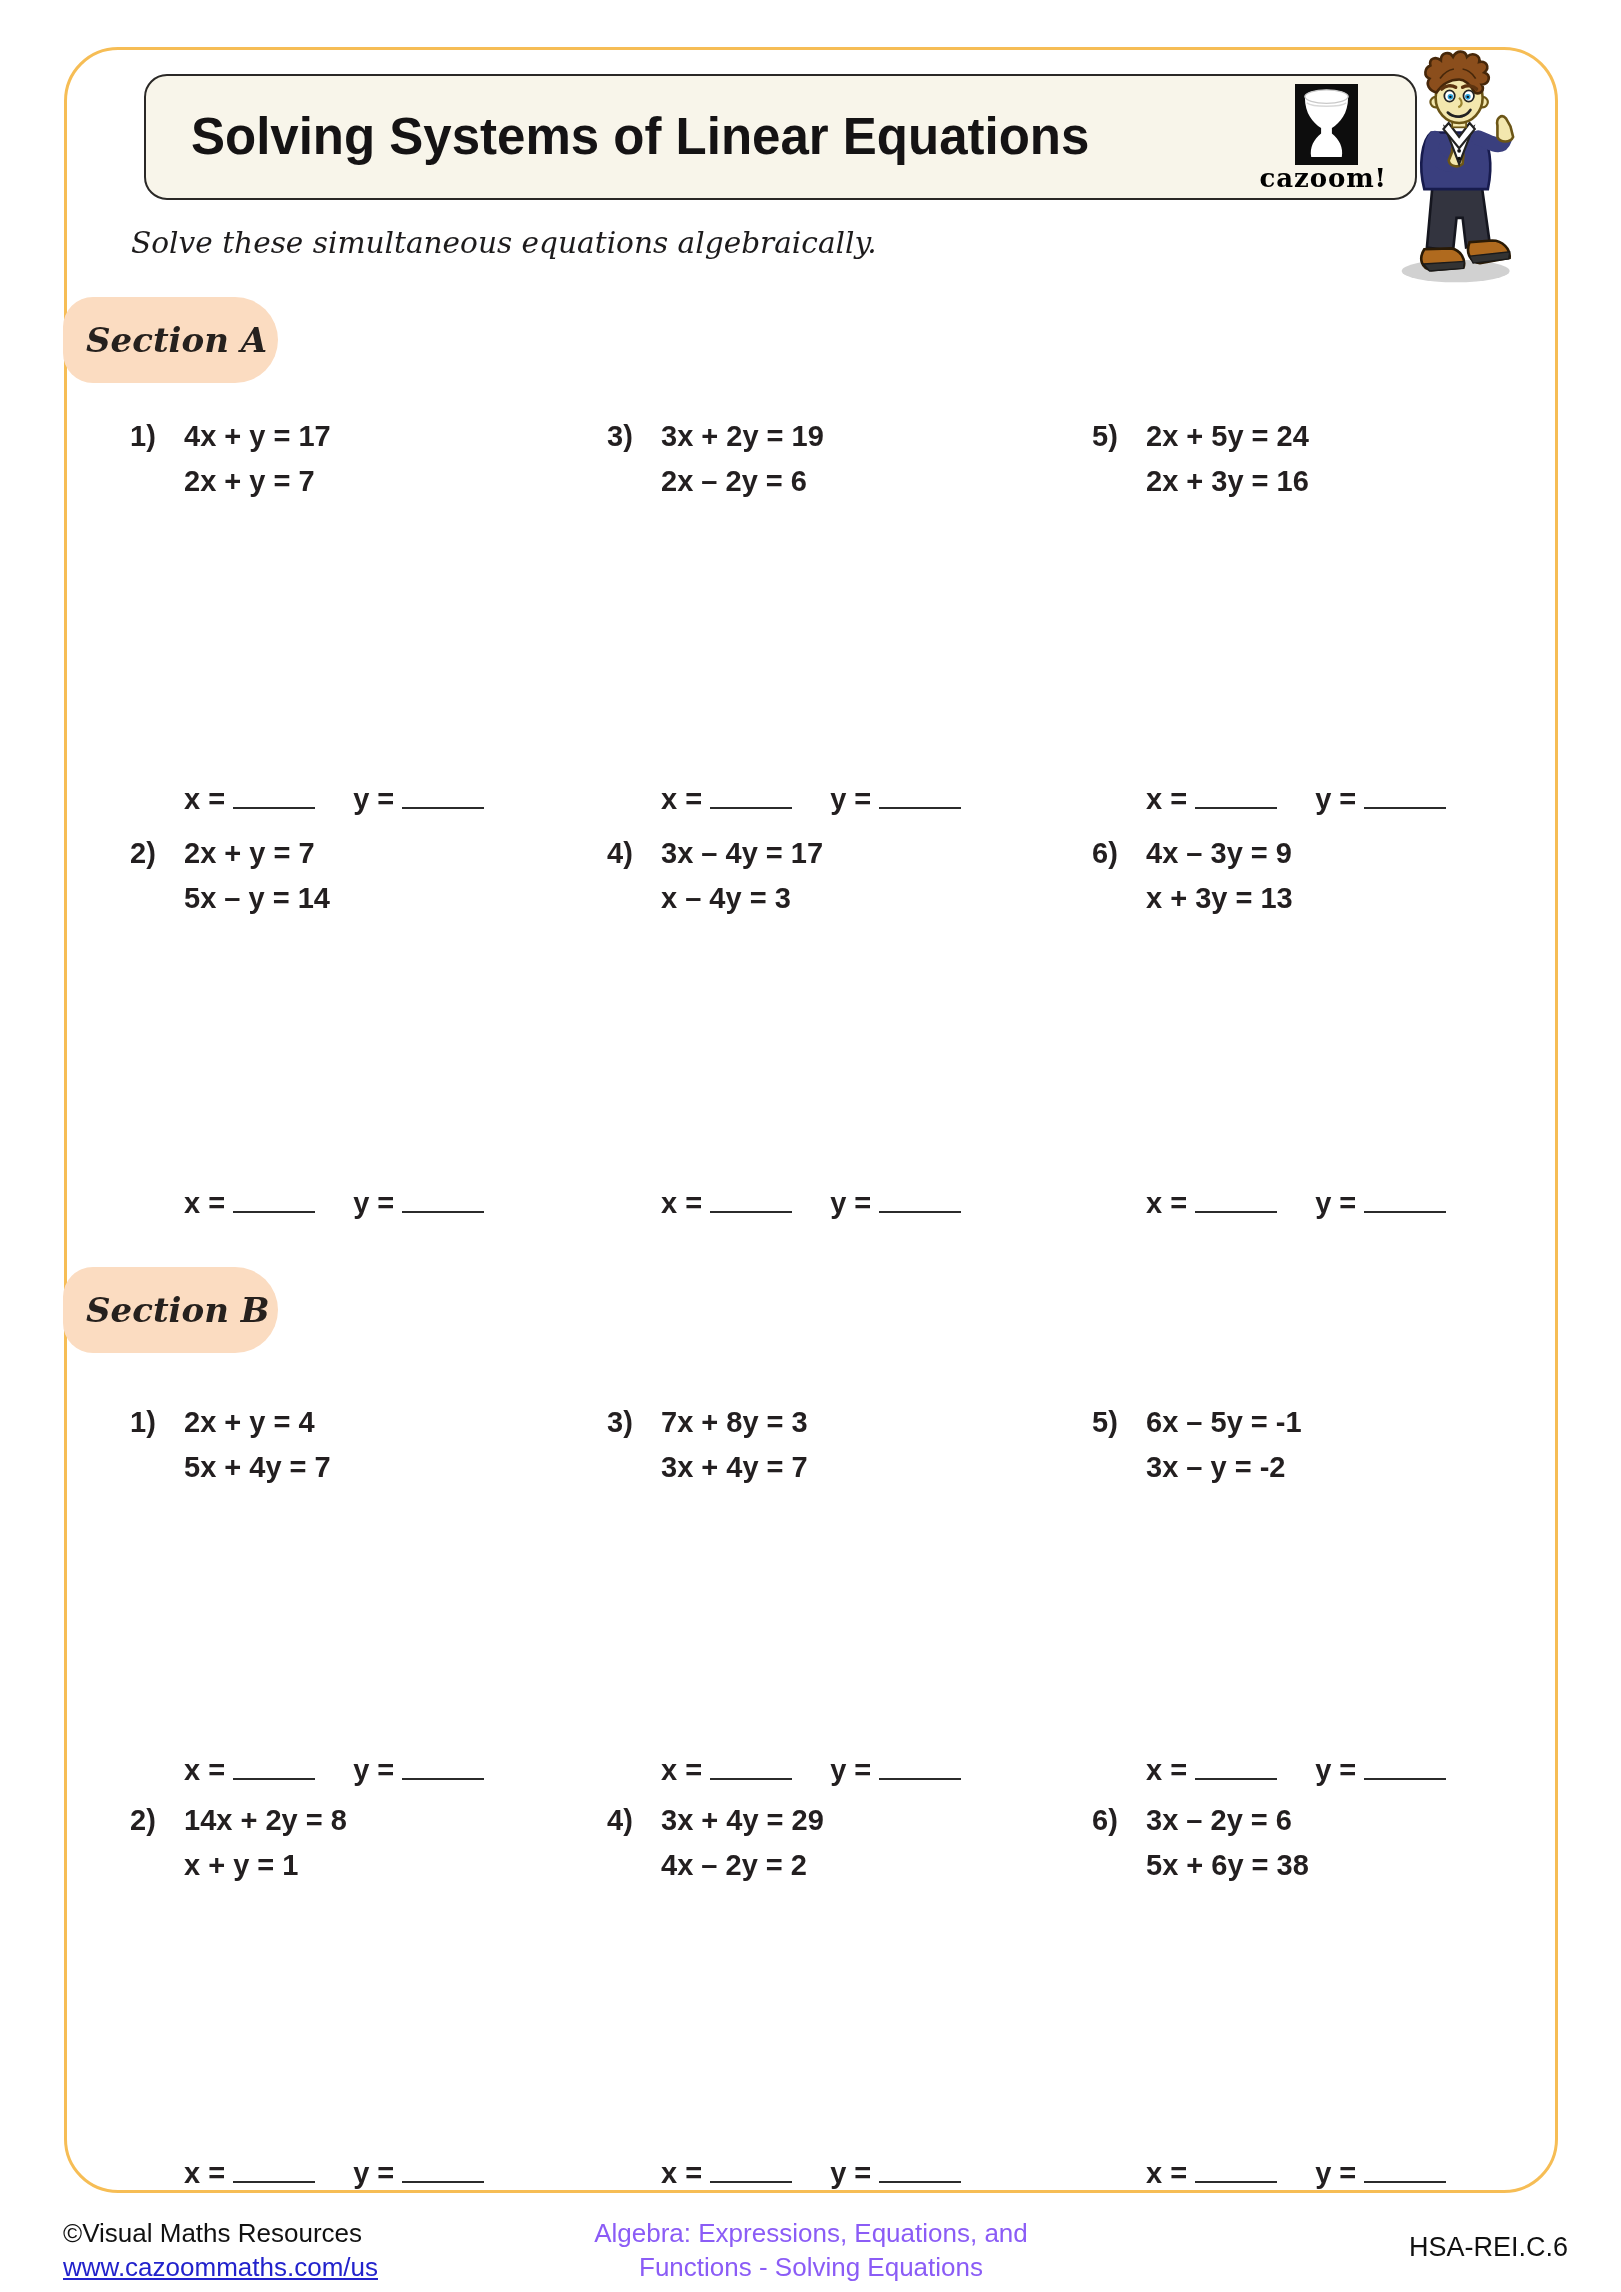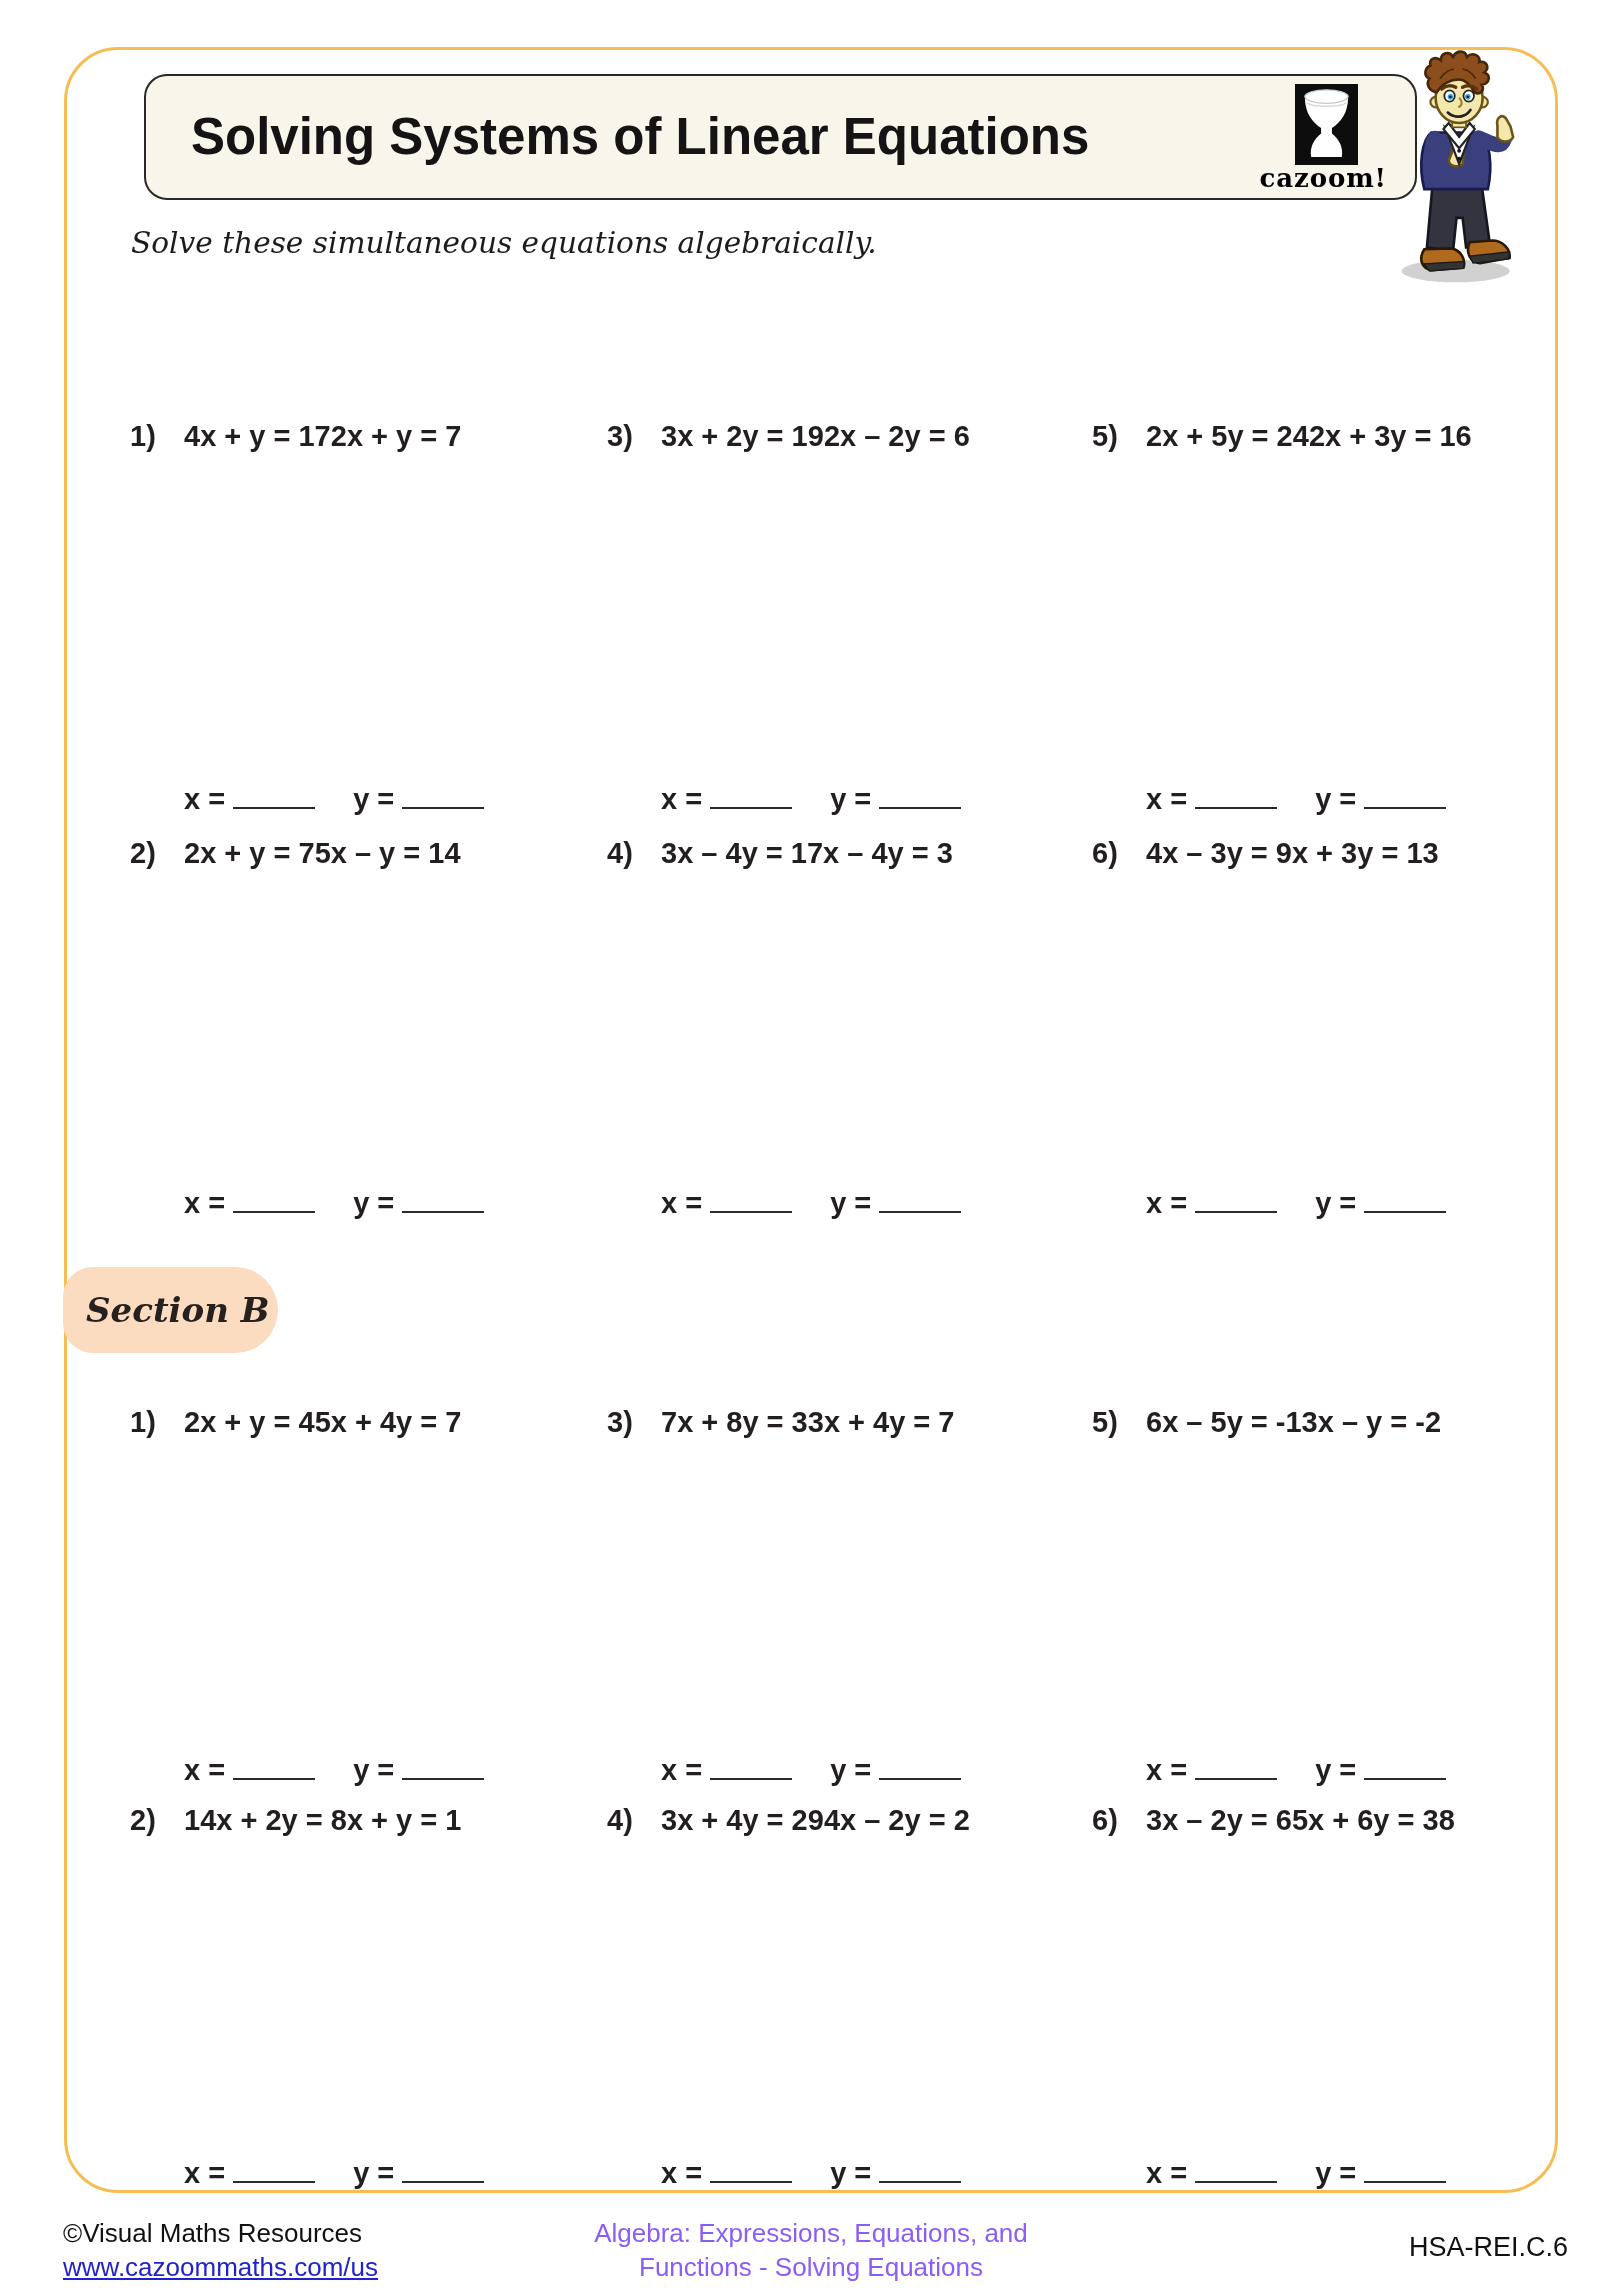--- a/index.html
+++ b/index.html
@@ -47,21 +47,21 @@
     font-family:"DejaVu Serif",serif;font-style:italic;font-weight:bold;
     font-size:34px;color:#26211e;
   }
   #badge-a{top:297px;}
   #badge-b{top:1267px;}
 
   .prob-row{position:absolute;left:130px;display:flex;}
   .prob-cell{width:477px;display:flex;}
   .prob-cell:nth-child(2){width:485px;}
   .pnum{width:54px;font-size:29px;font-weight:bold;line-height:45px;}
-  .eqs{display:flex;flex-direction:row;}
+  .eqs{display:flex;flex-direction:column;}
   .eq{display:block;font-size:29px;font-weight:bold;line-height:45px;white-space:nowrap;}
 
   .ans-row{position:absolute;left:130px;display:flex;margin-top:40px;}
   .ans-cell{width:477px;padding-left:54px;white-space:nowrap;}
   .ans-cell:nth-child(2){width:485px;}
   .ans-label{font-size:29px;font-weight:bold;line-height:39px;}
   .blank{
     display:inline-block;width:82px;height:29px;
     border-bottom:2.7px solid #2b2b2b;margin-left:8px;vertical-align:baseline;
   }
@@ -139,20 +139,23 @@
     <circle cx="94" cy="51" r="3.2" fill="#2b9fd8"></circle>
       <circle cx="94" cy="51" r="1.4" fill="#111"></circle>
 
     <path d="M84,52 C88,56 88,61 83,63" fill="none" stroke="#9a8430" stroke-width="2.5"></path>
     <path d="M71,69 C78,76 91,75 97,66" fill="none" stroke="#222" stroke-width="3" stroke-linecap="round"></path>
     <path d="M76,72 C81,75 87,75 91,72" fill="none" stroke="#222" stroke-width="1.5"></path>
   </svg>
 
   <div class="instruction">Solve these simultaneous equations algebraically.</div>
 
+  <div class="section-badge" id="badge-a">
+    <span class="section-label">Section A</span>
+  </div>
 
   <div class="prob-row" id="rowA1">
     <div class="prob-cell">
       <span class="pnum">1)</span>
       <span class="eqs">
           <span class="eq">4x + y = 17</span>
           <span class="eq">2x + y = 7</span>
         </span>
     </div>
     <div class="prob-cell">

